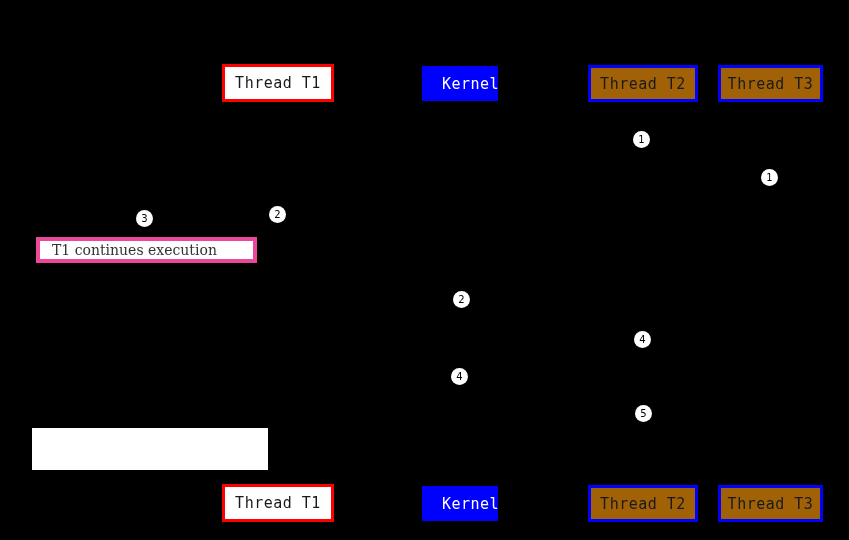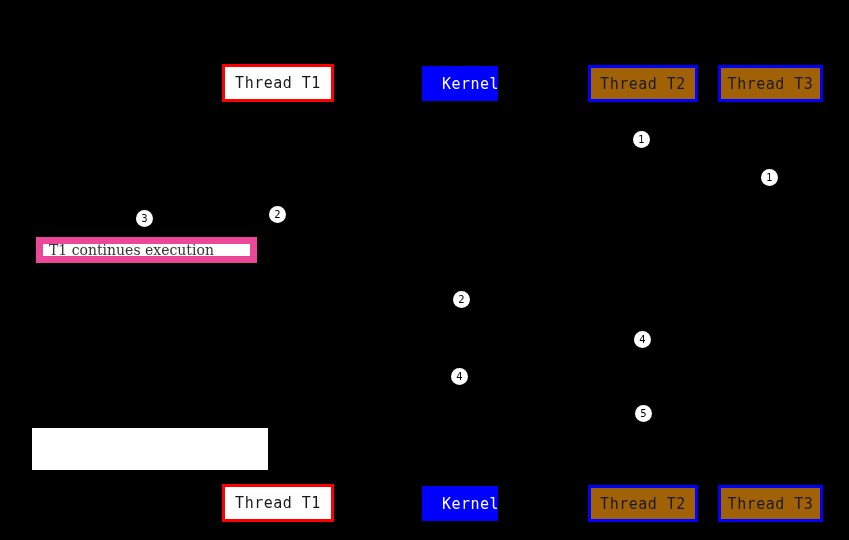--- a/index.html
+++ b/index.html
@@ -66,27 +66,27 @@
     font-family: "DejaVu Sans", "Liberation Sans", sans-serif;
     font-size: 10px;
     line-height: 1;
   }
 
   
   .note-box {
     position: absolute;
     box-sizing: border-box;
     background: #ffffff;
-    border: 7px solid #ec4899;
+    border: 4px solid #ec4899;
     color: #333333;
     display: flex;
     align-items: center;
     font-family: "DejaVu Serif", "Liberation Serif", serif;
     font-size: 14px;
-    padding: 0 6px;
+    padding: 0 12px;
     white-space: nowrap;
   }
   .note-box.blank {
     border: none;
     padding: 0;
   }
 </style>
 </head>
 <body>
 

